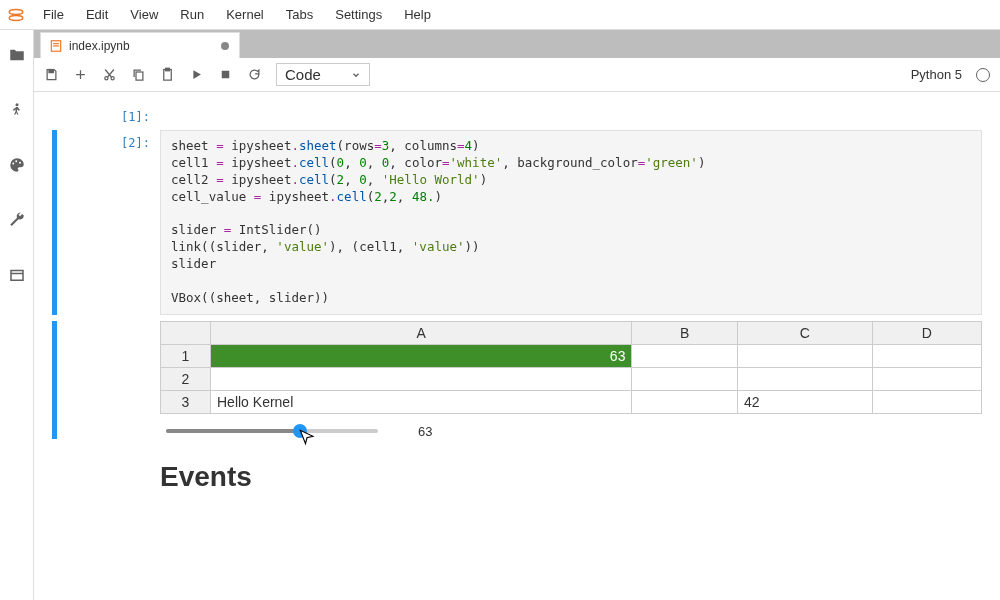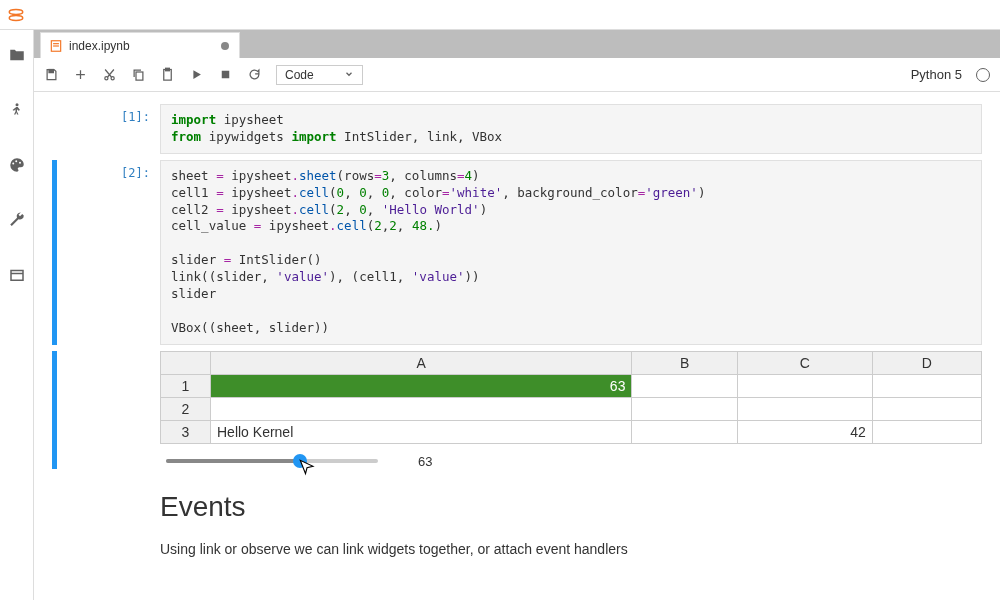--- a/index.html
+++ b/index.html
@@ -15,63 +15,73 @@
 .sidebar svg { width: 18px; height: 18px; }
 .content { flex: 1; display: flex; flex-direction: column; }
 .tabbar { height: 28px; background: #bdbdbd; display: flex; align-items: flex-end; padding-left: 6px; }
 .tab { background: #fff; height: 26px; display: flex; align-items: center; padding: 0 12px 0 8px; gap: 6px; border: 1px solid #ddd; border-bottom: none; font-size: 12px; min-width: 200px; position: relative; }
 .tab .dot { width: 8px; height: 8px; border-radius: 50%; background: #888; position: absolute; right: 10px; }
 .nb-ico svg { width: 14px; height: 14px; display: block; }
 .toolbar { height: 34px; border-bottom: 1px solid #ddd; display: flex; align-items: center; padding: 0 10px; gap: 14px; }
 .toolbar .spacer { flex: 1; }
 .tb-btn { color: #616161; cursor: pointer; display: flex; align-items: center; }
 .tb-btn svg { width: 15px; height: 15px; }
-.cell-type { display: flex; align-items: center; gap: 30px; border: 1px solid #ccc; padding: 2px 8px; font-size: 12px; }
+.cell-type { display: flex; align-items: center; gap: 30px; border: 1px solid #ccc; padding: 2px 8px; font-size: 15px; }
 .kernel-status { width: 14px; height: 14px; border: 1.5px solid #616161; border-radius: 50%; }
 .notebook { flex: 1; overflow: auto; padding: 12px 18px 20px 18px; }
 .cell { display: flex; margin-bottom: 6px; }
 .gutter { width: 38px; display: flex; }
 .bar { width: 5px; }
 .bar.blue { background: #2196f3; }
 .prompt { width: 70px; text-align: right; font-family: Menlo, Consolas, monospace; font-size: 12px; color: #307fc1; padding: 6px 10px 0 0; }
 .input { flex: 1; }
 .code { background: #f5f5f5; border: 1px solid #e0e0e0; padding: 7px 10px; font-family: Menlo, Consolas, monospace; font-size: 12.5px; line-height: 1.35; white-space: pre; overflow: auto; }
 .kw { color: #008000; font-weight: bold; }
 .fn { color: #0055aa; }
 .op { color: #a626a4; }
 .num { color: #008000; }
-.str { color: #4c1d95; }
+.str { color: #4d7c0f; }
 .output { margin-top: 0; }
 table.sheet { border-collapse: collapse; width: 100%; font-size: 14px; }
 table.sheet th, table.sheet td { border: 1px solid #ccc; height: 23px; padding: 2px 6px; }
 table.sheet th { background: #f0f0f0; font-weight: normal; text-align: center; }
 table.sheet th.rh { width: 50px; background: #f0f0f0; }
 .cell-green { background: #3e8e29; color: #fff; text-align: right; }
-.ar { text-align: right; }
+.ar { }
 .slider-row { display: flex; align-items: center; gap: 40px; margin-top: 10px; padding-left: 6px; }
 .slider { position: relative; width: 212px; height: 14px; }
 .track { position: absolute; top: 5px; left: 0; right: 0; height: 4px; background: #ccc; border-radius: 2px; }
 .track-fill { position: absolute; top: 5px; left: 0; height: 4px; background: #888; border-radius: 2px; }
 .thumb { position: absolute; top: 0; width: 14px; height: 14px; background: #2196f3; border-radius: 50%; transform: translateX(-50%); }
 .slider-val { font-size: 13px; }
 .cursor { position: absolute; pointer-events: none; }
 .md { padding-left: 108px; }
-.md h2 { font-size: 28px; font-weight: 400; margin: 22px 0 16px 0; }
+.md h2 { font-size: 28px; font-weight: 700; margin: 22px 0 16px 0; }
 .md p { font-size: 14px; line-height: 1.5; }
 </style>
 </head>
 <body>
 
 <div class="top">
   <div class="logo">
     <svg viewBox="0 0 24 24">
         <ellipse cx="12" cy="8" rx="9" ry="3.2" fill="none" stroke="#f37626" stroke-width="2"></ellipse>
         <ellipse cx="12" cy="16" rx="9" ry="3.2" fill="none" stroke="#f37626" stroke-width="2"></ellipse>
       </svg>
   </div>
+  <div class="menubar" id="menubar">
+      <div>File</div>
+      <div>Edit</div>
+      <div>View</div>
+      <div>Run</div>
+      <div>Kernel</div>
+      <div>Tabs</div>
+      <div>Settings</div>
+      <div>Help</div>
+    </div>
 </div>
 
 <div class="main">
   <div class="sidebar">
     <div><svg viewBox="0 0 24 24" fill="#616161">
           <path d="M3 5h6l2 2h10v12H3z"></path>
         </svg></div>
     <div><svg viewBox="0 0 24 24" fill="#616161">
           <circle cx="12" cy="5" r="2"></circle>
           <path d="M11 8h2l3 4-2 1-2-2v3l2 4h-2l-1-3-1 3H8l2-4v-3l-2 2-2-1z"></path>
@@ -163,24 +173,20 @@
       <div class="kernel-status"></div>
     </div>
 
     <div class="notebook">
 
       <div class="cell">
         <div class="gutter">
             <div class="bar"></div>
           </div>
         <div class="prompt">[1]:</div>
-        <div class="input">
-            <div class="code" id="code0"><span class="kw">import</span> ipysheet
-<span class="kw">from</span> ipywidgets <span class="kw">import</span> IntSlider, link, VBox</div>
-          </div>
       </div>
 
       <div class="cell">
         <div class="gutter">
             <div class="bar blue"></div>
           </div>
         <div class="prompt">[2]:</div>
         <div class="input">
             <div class="code" id="code1">sheet <span class="op">=</span> ipysheet<span class="op">.</span><span class="fn">sheet</span>(rows<span class="op">=</span><span class="num">3</span>, columns<span class="op">=</span><span class="num">4</span>)
 cell1 <span class="op">=</span> ipysheet<span class="op">.</span><span class="fn">cell</span>(<span class="num">0</span>, <span class="num">0</span>, <span class="num">0</span>, color<span class="op">=</span><span class="str">'white'</span>, background_color<span class="op">=</span><span class="str">'green'</span>)
@@ -244,18 +250,17 @@
                   <path d="M3 3l7 18 2-8 8-2z" fill="#fff" stroke="#000" stroke-width="1.5"></path>
                 </svg>
             </div>
             <div class="slider-val">63</div>
           </div>
         </div>
       </div>
 
       <div class="md">
         <h2>Events</h2>
-        <p>Using link or observe we can link widgets together, or attach event handlers</p>
       </div>
 
     </div>
   </div>
 </div>
 
 </body></html>

